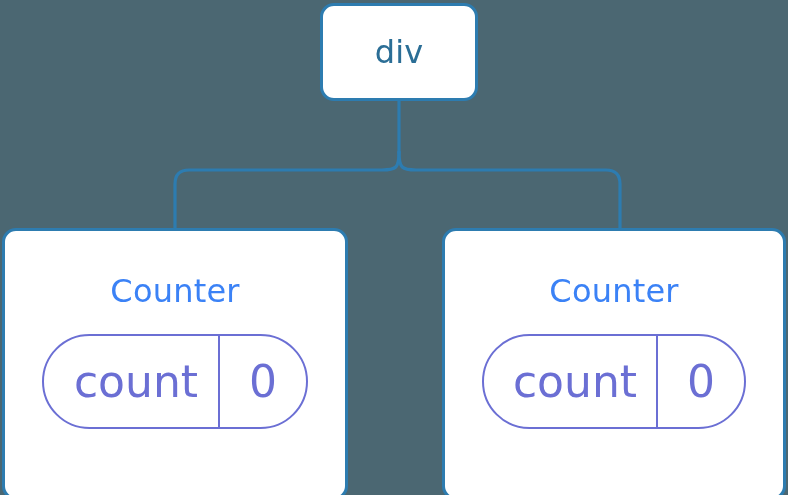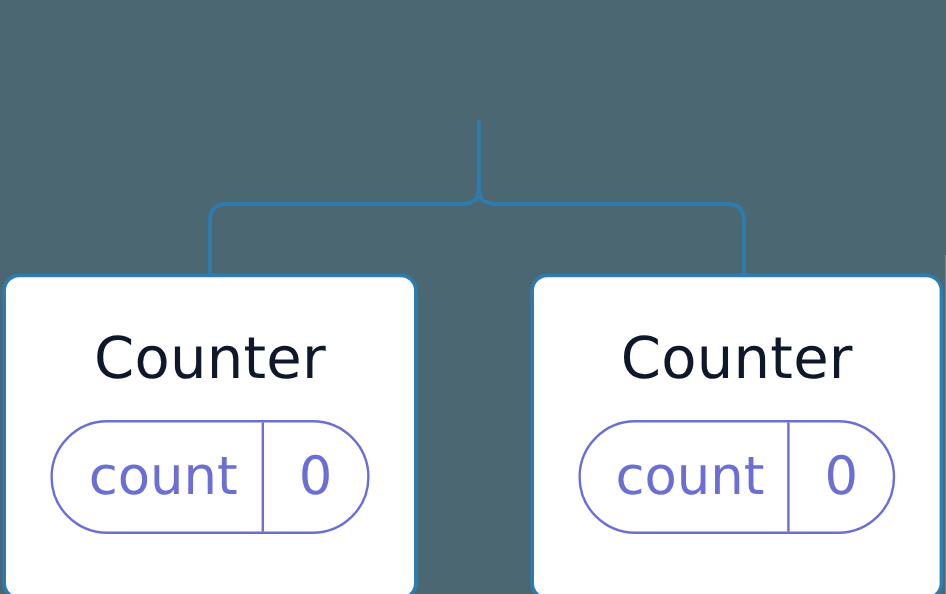--- a/index.html
+++ b/index.html
@@ -62,22 +62,22 @@
   
   .node-counter {
     top: 228px;
     height: 272px;       
     padding-top: 44px;
   }
   #node-counter-0 { left: 2px;   width: 346px; }
   #node-counter-1 { left: 442px; width: 344px; }
 
   .node-title {
-    color: #0f172a;
-    font-size: 48px;
+    color: #3b82f6;
+    font-size: 32px;
     line-height: 1;
     letter-spacing: 0.2px;
   }
 
   
   .state-pill {
     position: relative;
     margin-top: 27px;
     height: 95px;
     box-sizing: border-box;
@@ -122,20 +122,23 @@
 <div id="diagram-root">
 
   <svg id="connector-layer" viewBox="0 0 788 495" width="788" height="495" aria-hidden="true">
     <g fill="none" stroke="#2d7cb0" stroke-width="3.2" stroke-linecap="round">
       <path d="M 399 101 L 399 152"></path>
       <path d="M 399 152 C 399 168, 396 170, 382 170 L 189 170 Q 175 170 175 184 L 175 230"></path>
       <path d="M 399 152 C 399 168, 402 170, 416 170 L 606 170 Q 620 170 620 184 L 620 230"></path>
     </g>
   </svg>
 
+  <div class="node-box" id="node-div">
+    <span class="node-title-root">div</span>
+  </div>
 
   <div class="node-box node-counter" id="node-counter-0">
     <span class="node-title">Counter</span>
     <div class="state-pill" id="pill-0">
       <span class="pill-key">count</span>
       <span class="pill-divider"></span>
       <span class="pill-val">0</span>
     </div>
   </div>
 

